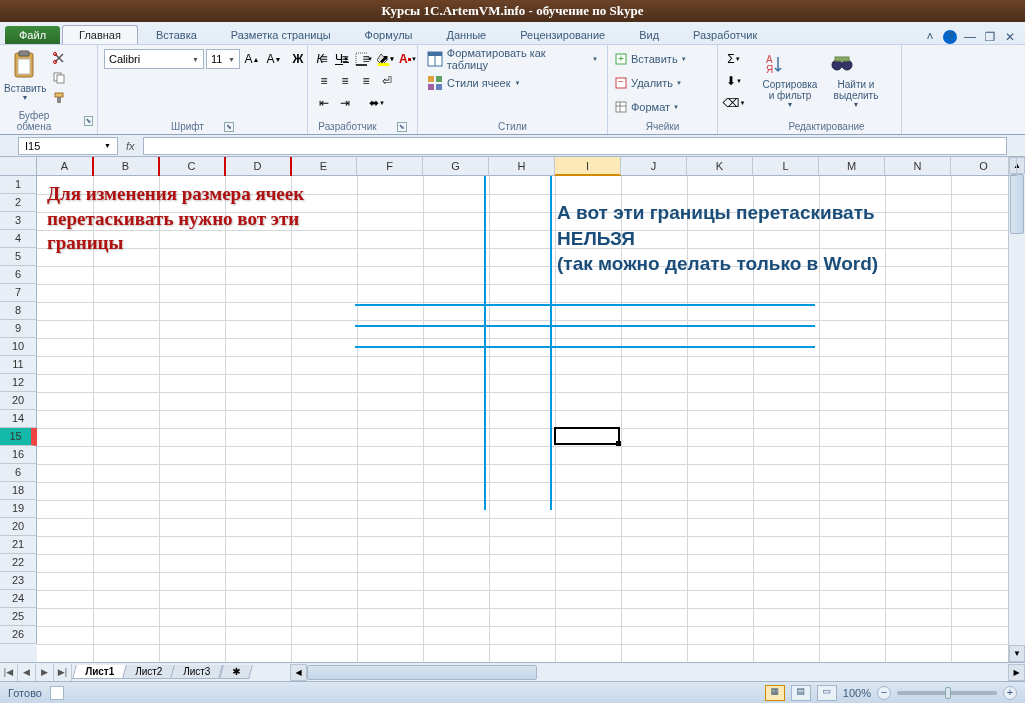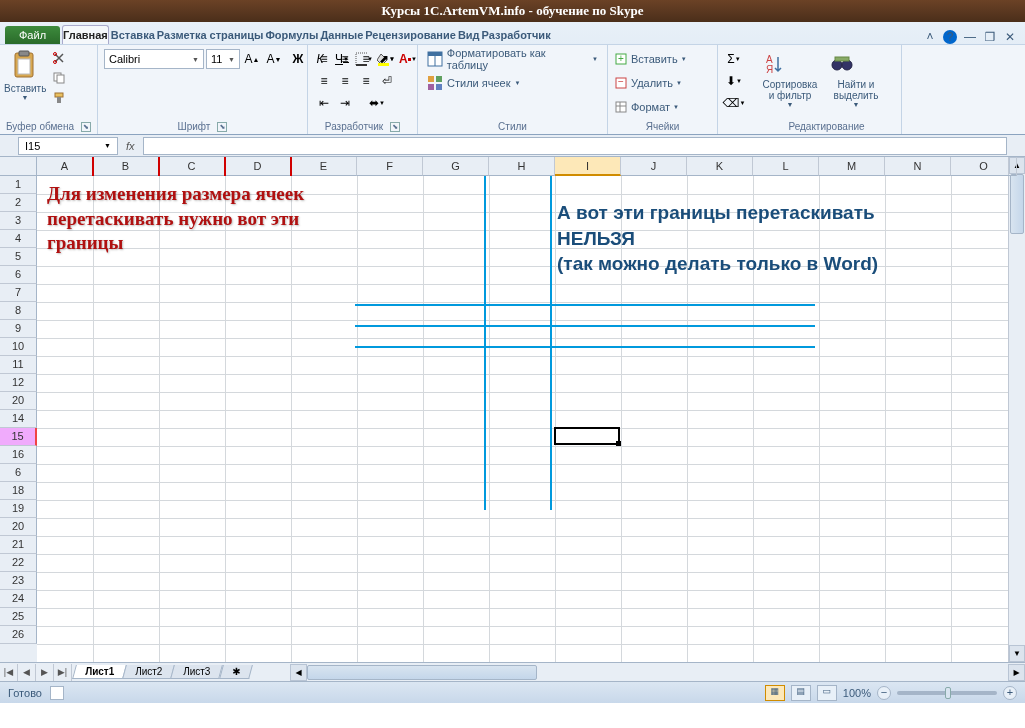--- a/index.html
+++ b/index.html
@@ -5,30 +5,30 @@
 * { box-sizing: border-box; margin: 0; padding: 0; font-family: 'Segoe UI', Tahoma, sans-serif; }
 body { width: 1025px; height: 728px; background: #fff; overflow: hidden; position: relative; }
 
 
 .titlebar { height: 22px; background: linear-gradient(#6b4226, #4a2e1a); color: #fff; text-align: center; font-size: 13px; font-weight: bold; line-height: 22px; font-family: Georgia, serif; }
 
 
 .ribbon-wrap { background: linear-gradient(#e8f0f8, #d4e2f0); border-bottom: 1px solid #8ba3bf; }
 .tabs { display: flex; height: 22px; font-size: 11px; align-items: flex-end; padding-left: 5px; gap: 2px; }
 .tab-file { background: linear-gradient(#3d8b3d, #2a6b2a); color: #fff; padding: 3px 14px; border-radius: 3px 3px 0 0; cursor: pointer; }
-.tab { padding: 3px 0; color: #3b5a7a; cursor: pointer; font-weight: bold; }
+.tab { padding: 3px 16px; color: #3b5a7a; cursor: pointer; }
 .tab.active { background: #f5f8fb; border: 1px solid #aac; border-bottom: none; border-radius: 3px 3px 0 0; color: #222; }
 .tab-icons { margin-left: auto; display: flex; gap: 6px; padding-right: 8px; align-items: center; }
 .tab-icons span { width: 14px; height: 14px; display: inline-block; cursor: pointer; font-size: 12px; color: #3b5a7a; text-align: center; }
 .help-circle { background: #0066cc; color: #fff; border-radius: 50%; font-size: 10px; line-height: 14px; }
 
 .ribbon { display: flex; height: 90px; background: #f1f5fa; border-top: 1px solid #c4d4e6; }
 .group { border-right: 1px solid #c4d4e6; padding: 2px 4px 0; display: flex; flex-direction: column; }
 .group-body { flex: 1; display: flex; align-items: flex-start; gap: 4px; }
-.group-label { font-size: 10px; color: #5a7090; text-align: center; padding: 1px 0 2px; display: flex; justify-content: center; align-items: center; gap: 7px; }
+.group-label { font-size: 10px; color: #5a7090; text-align: center; padding: 1px 0 2px; display: flex; justify-content: center; align-items: center; gap: 20px; }
 .group-label .launcher { width: 10px; height: 10px; border: 1px solid #8aa; font-size: 7px; line-height: 8px; cursor: pointer; }
 
 
 .big-btn { width: 42px; text-align: center; font-size: 10px; color: #3b5a7a; cursor: pointer; }
 .big-icon { width: 32px; height: 32px; margin: 2px auto; display: block; }
 .small-col { display: flex; flex-direction: column; gap: 2px; padding-top: 2px; }
 .small-btn { width: 18px; height: 18px; cursor: pointer; display: flex; align-items: center; justify-content: center; font-size: 12px; }
 
 
 .font-row { display: flex; gap: 2px; margin-bottom: 3px; }
@@ -64,21 +64,21 @@
 .formula-input { flex: 1; background: #fff; border: 1px solid #a5b5c8; height: 18px; margin-right: 18px; }
 
 
 .sheet-area { position: relative; height: 505px; display: flex; }
 .corner { width: 37px; height: 19px; background: #e8eef5; border-right: 1px solid #a5b5c8; border-bottom: 1px solid #a5b5c8; position: absolute; top: 0; left: 0; z-index: 5;}
 .col-headers { position: absolute; top: 0; left: 37px; right: 17px; height: 19px; display: flex; background: #e8eef5; z-index: 4; }
 .col-h { border-right: 1px solid #c0c8d4; border-bottom: 1px solid #a5b5c8; text-align: center; font-size: 11px; line-height: 18px; color: #333; cursor: pointer; flex-shrink: 0; }
 .col-h.sel { background: #fde8b8; border-bottom: 2px solid #d08c00; }
 .row-headers { position: absolute; top: 19px; left: 0; width: 37px; bottom: 0; background: #e8eef5; z-index: 4; }
 .row-h { height: 18px; border-bottom: 1px solid #c0c8d4; border-right: 1px solid #a5b5c8; text-align: center; font-size: 11px; line-height: 17px; color: #333; cursor: pointer; }
-.row-h.sel { background: #f0abfc; border-right: 2px solid #ef4444; }
+.row-h.sel { background: #14b8a6; border-right: 6px solid #ef4444; }
 .grid { position: absolute; top: 19px; left: 37px; right: 17px; bottom: 0; overflow: hidden; background: #fff; }
 .grid-lines { position: absolute; inset: 0; }
 .vline { position: absolute; top: 0; bottom: 0; width: 1px; background: #d4d8dc; }
 .hline { position: absolute; left: 0; right: 0; height: 1px; background: #d4d8dc; }
 
 
 .red-sep { position: absolute; top: 0; width: 2px; height: 19px; background: #d00000; z-index: 6; }
 
 
 .selection { position: absolute; border: 2px solid #000; background: transparent; z-index: 3; }

